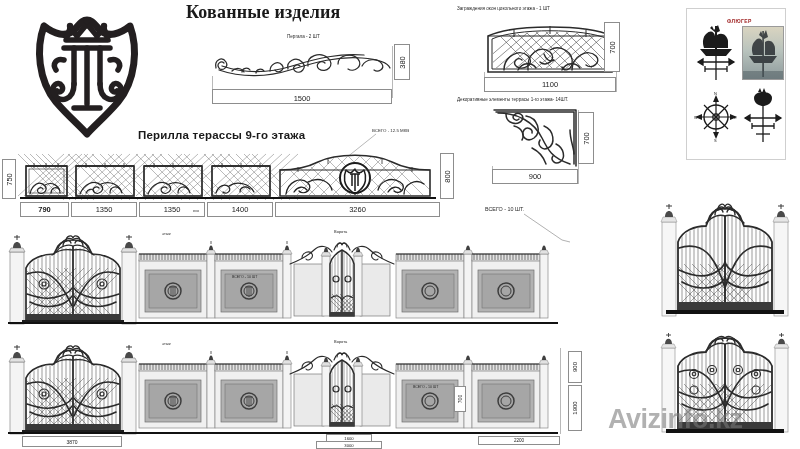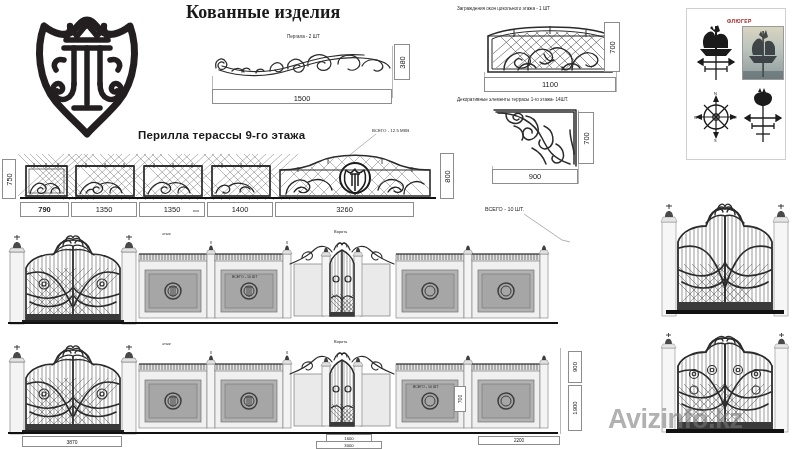--- a/index.html
+++ b/index.html
@@ -353,21 +353,21 @@
   <div class="abs dimbox" style="left:71px;top:202px;width:66px;height:15px;">
     <span>1350</span>
   </div>
   <div class="abs dimbox" style="left:139px;top:202px;width:66px;height:15px;position:absolute;">
     <span>1350</span>
     <span class="lbl" style="position:absolute;right:5px;bottom:3px;font-size:3.6px;">вно</span>
   </div>
   <div class="abs dimbox" style="left:207px;top:202px;width:66px;height:15px;text-align:center;">
     <span>1400</span>
   </div>
-  <div class="abs dimbox" style="left:275px;top:202px;width:139px;height:15px;">
+  <div class="abs dimbox" style="left:275px;top:202px;width:165px;height:15px;">
     <span>3260</span>
   </div>
 
   <div class="abs lbl" style="left:485px;top:206px;font-size:5.4px;">ВСЕГО - 10 ШТ.</div>
   <svg class="abs" style="left:522px;top:212px;width:50px;height:36px;">
     <path d="M2 2 L40 28 L48 30" stroke="#8f8f8f" stroke-width=".7" fill="none"></path>
   </svg>
 
   <div class="abs" style="left:8px;top:228px;width:130px;height:100px;">
     <svg viewBox="0 0 130 100" width="130" height="100">

